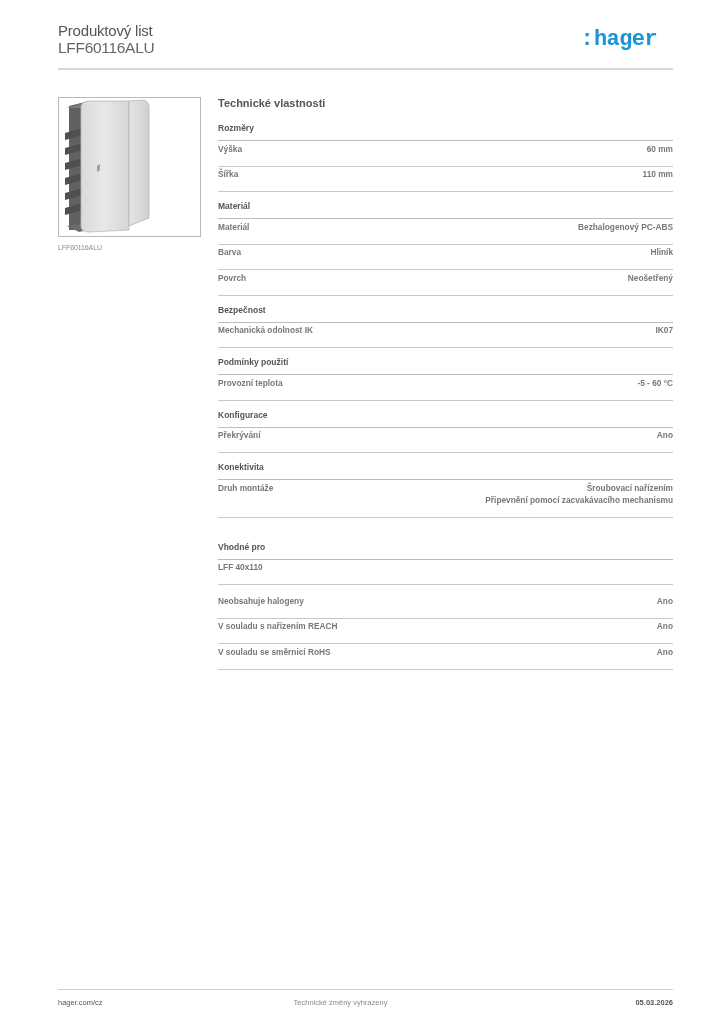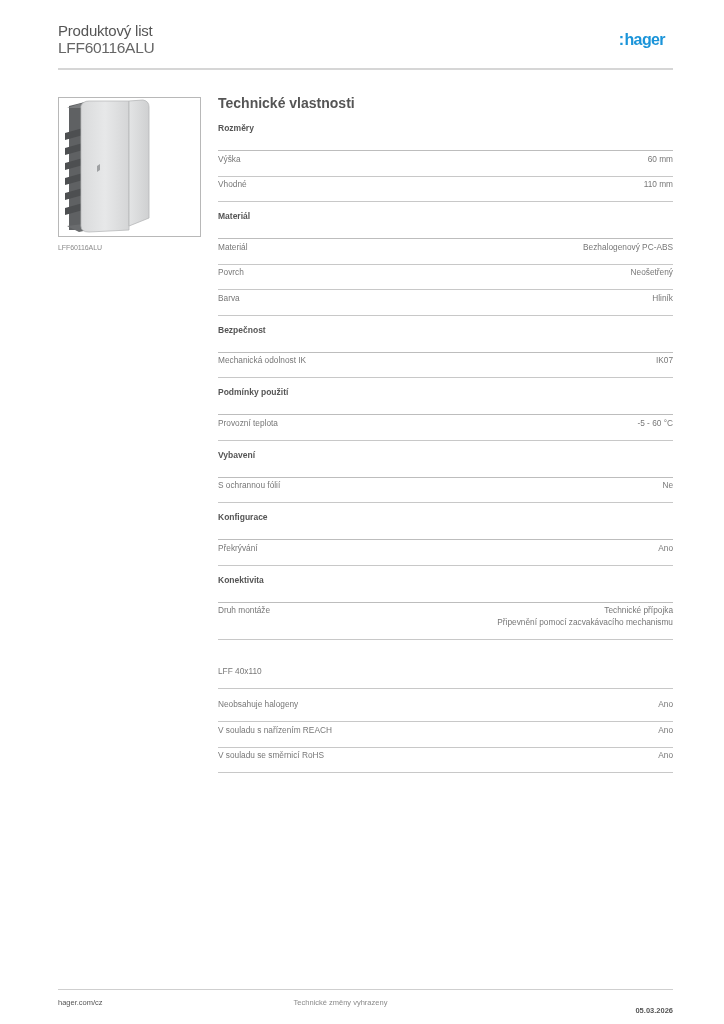--- a/index.html
+++ b/index.html
@@ -2,44 +2,44 @@
 <html><head>
 <meta charset="utf-8">
 <style>
   * { margin: 0; padding: 0; box-sizing: border-box; }
   html, body { width: 724px; height: 1024px; background: #ffffff; overflow: hidden; }
   body { position: relative; font-family: "Liberation Sans", sans-serif; color: #5a5a5a; }
 
   .header { position: absolute; left: 58px; top: 22px; width: 615px; }
   .doc-title { font-size: 15px; font-weight: normal; color: #555555; line-height: 17px; letter-spacing: -0.2px; }
   .doc-code { font-size: 15.5px; color: #666666; line-height: 17px; letter-spacing: -0.3px; }
-  .logo { position: absolute; right: 8px; top: 6px; font-size: 16px; font-weight: bold; color: #1a94d9; letter-spacing: -0.6px; line-height: 24px; }
+  .logo { position: absolute; right: 16px; top: 6px; font-size: 22px; font-weight: bold; color: #1a94d9; letter-spacing: -0.6px; line-height: 24px; font-family: Liberation Mono, monospace; }
   .logo .colon { display: inline-block; margin-right: 1px; }
   .header-rule { position: absolute; left: 58px; top: 68px; width: 615px; height: 2px; background: #d6d6d6; }
 
   .product-image-box { position: absolute; left: 58px; top: 97px; width: 143px; height: 140px; border: 1px solid #b8b8b8; background: #ffffff; }
   .product-image-box svg { position: absolute; left: 0; top: 0; }
   .image-caption { position: absolute; left: 58px; top: 244px; font-size: 7px; color: #8a8a8a; letter-spacing: -0.1px; }
 
   .specs { position: absolute; left: 218px; top: 97px; width: 455px; }
-  .specs-title { font-size: 14px; font-weight: bold; color: #555555; height: 12px; line-height: 12px; margin-bottom: 13px; }
+  .specs-title { font-size: 11px; font-weight: bold; color: #555555; height: 12px; line-height: 12px; margin-bottom: 13px; }
   .section { margin-bottom: 8px; }
-  .section-title { font-size: 8.5px; font-weight: bold; color: #555555; height: 12px; line-height: 12px; border-bottom: 1.5px solid #bdbdbd; padding-bottom: 16px; box-sizing: content-box; }
-  .row { display: flex; justify-content: space-between; align-items: flex-start; border-bottom: 1px solid #c8c8c8; font-size: 8.3px; color: #777777; line-height: 12px; padding-top: 1.5px; padding-bottom: 11px; }
+  .section-title { font-size: 8.5px; font-weight: bold; color: #555555; height: 12px; line-height: 12px; border-bottom: 1.5px solid #bdbdbd; padding-bottom: 6px; box-sizing: content-box; }
+  .row { display: flex; justify-content: space-between; align-items: flex-start; border-bottom: 1px solid #c8c8c8; font-size: 8.3px; color: #777777; line-height: 12px; padding-top: 1.5px; padding-bottom: 11px; font-weight: bold; }
   .row .label { white-space: nowrap; }
   .row .value { text-align: right; white-space: nowrap; }
   .row .value div { line-height: 12px; }
   .section.extra-gap { margin-bottom: 23px; }
 
   .footer-rule { position: absolute; left: 58px; top: 989px; width: 615px; height: 1px; background: #cfcfcf; }
   .footer { position: absolute; left: 58px; top: 998px; width: 615px; font-size: 7.5px; line-height: 10px; }
   .footer-left { position: absolute; left: 0; top: 0; font-weight: normal; color: #555555; }
   .footer-center { position: absolute; left: 0; width: 565px; top: 0; text-align: center; color: #8a8a8a; pointer-events: none; }
   .footer-center span { pointer-events: auto; }
-  .footer-right { position: absolute; right: 0; top: 8px; font-weight: bold; color: #555555; }
+  .footer-right { position: absolute; right: 0; top: 0; font-weight: bold; color: #555555; }
 </style>
 </head>
 <body>
 
 <div class="header">
   <div class="doc-title">Produktový list</div>
   <div class="doc-code">LFF60116ALU</div>
   <div class="logo"><span class="colon">:</span><span>hager</span></div>
 </div>
 <div class="header-rule"></div>
@@ -85,85 +85,79 @@
 <div class="specs">
   <div class="specs-title">Technické vlastnosti</div>
 
   <div class="section">
     <div class="section-title">Rozměry</div>
     <div class="row">
       <span class="label">Výška</span>
       <span class="value">60 mm</span>
     </div>
     <div class="row">
-      <span class="label">Vhodné</span>
+      <span class="label">Šířka</span>
       <span class="value">110 mm</span>
     </div>
   </div>
 
   <div class="section">
     <div class="section-title">Materiál</div>
     <div class="row">
       <span class="label">Materiál</span>
       <span class="value">Bezhalogenový PC-ABS</span>
     </div>
     <div class="row">
+      <span class="label">Barva</span>
+      <span class="value">Hliník</span>
+    </div>
+    <div class="row">
       <span class="label">Povrch</span>
       <span class="value">Neošetřený</span>
-    </div>
-    <div class="row">
-      <span class="label">Barva</span>
-      <span class="value">Hliník</span>
     </div>
   </div>
 
   <div class="section">
     <div class="section-title">Bezpečnost</div>
     <div class="row">
       <span class="label">Mechanická odolnost IK</span>
       <span class="value">IK07</span>
     </div>
   </div>
 
   <div class="section">
     <div class="section-title">Podmínky použití</div>
     <div class="row">
       <span class="label">Provozní teplota</span>
       <span class="value">-5 - 60 °C</span>
     </div>
   </div>
 
-  <div class="section">
-    <div class="section-title">Vybavení</div>
-    <div class="row">
-      <span class="label">S ochrannou fólií</span>
-      <span class="value">Ne</span>
-    </div>
-  </div>
 
   <div class="section">
     <div class="section-title">Konfigurace</div>
     <div class="row">
       <span class="label">Překrývání</span>
       <span class="value">Ano</span>
     </div>
   </div>
 
   <div class="section extra-gap">
     <div class="section-title">Konektivita</div>
     <div class="row">
       <span class="label">Druh montáže</span>
       <span class="value">
-        <div>Technické přípojka</div>
+        <div>Šroubovací nařízením</div>
         <div>Připevnění pomocí zacvakávacího mechanismu</div>
       </span>
     </div>
   </div>
 
   <div class="section">
+    <div class="section-title">Vhodné pro</div>
     <div class="row">
       <span class="label">LFF 40x110</span>
       <span class="value"></span>
     </div>
   </div>
 
   <div class="section">
     <div class="row">
       <span class="label">Neobsahuje halogeny</span>
       <span class="value">Ano</span>

